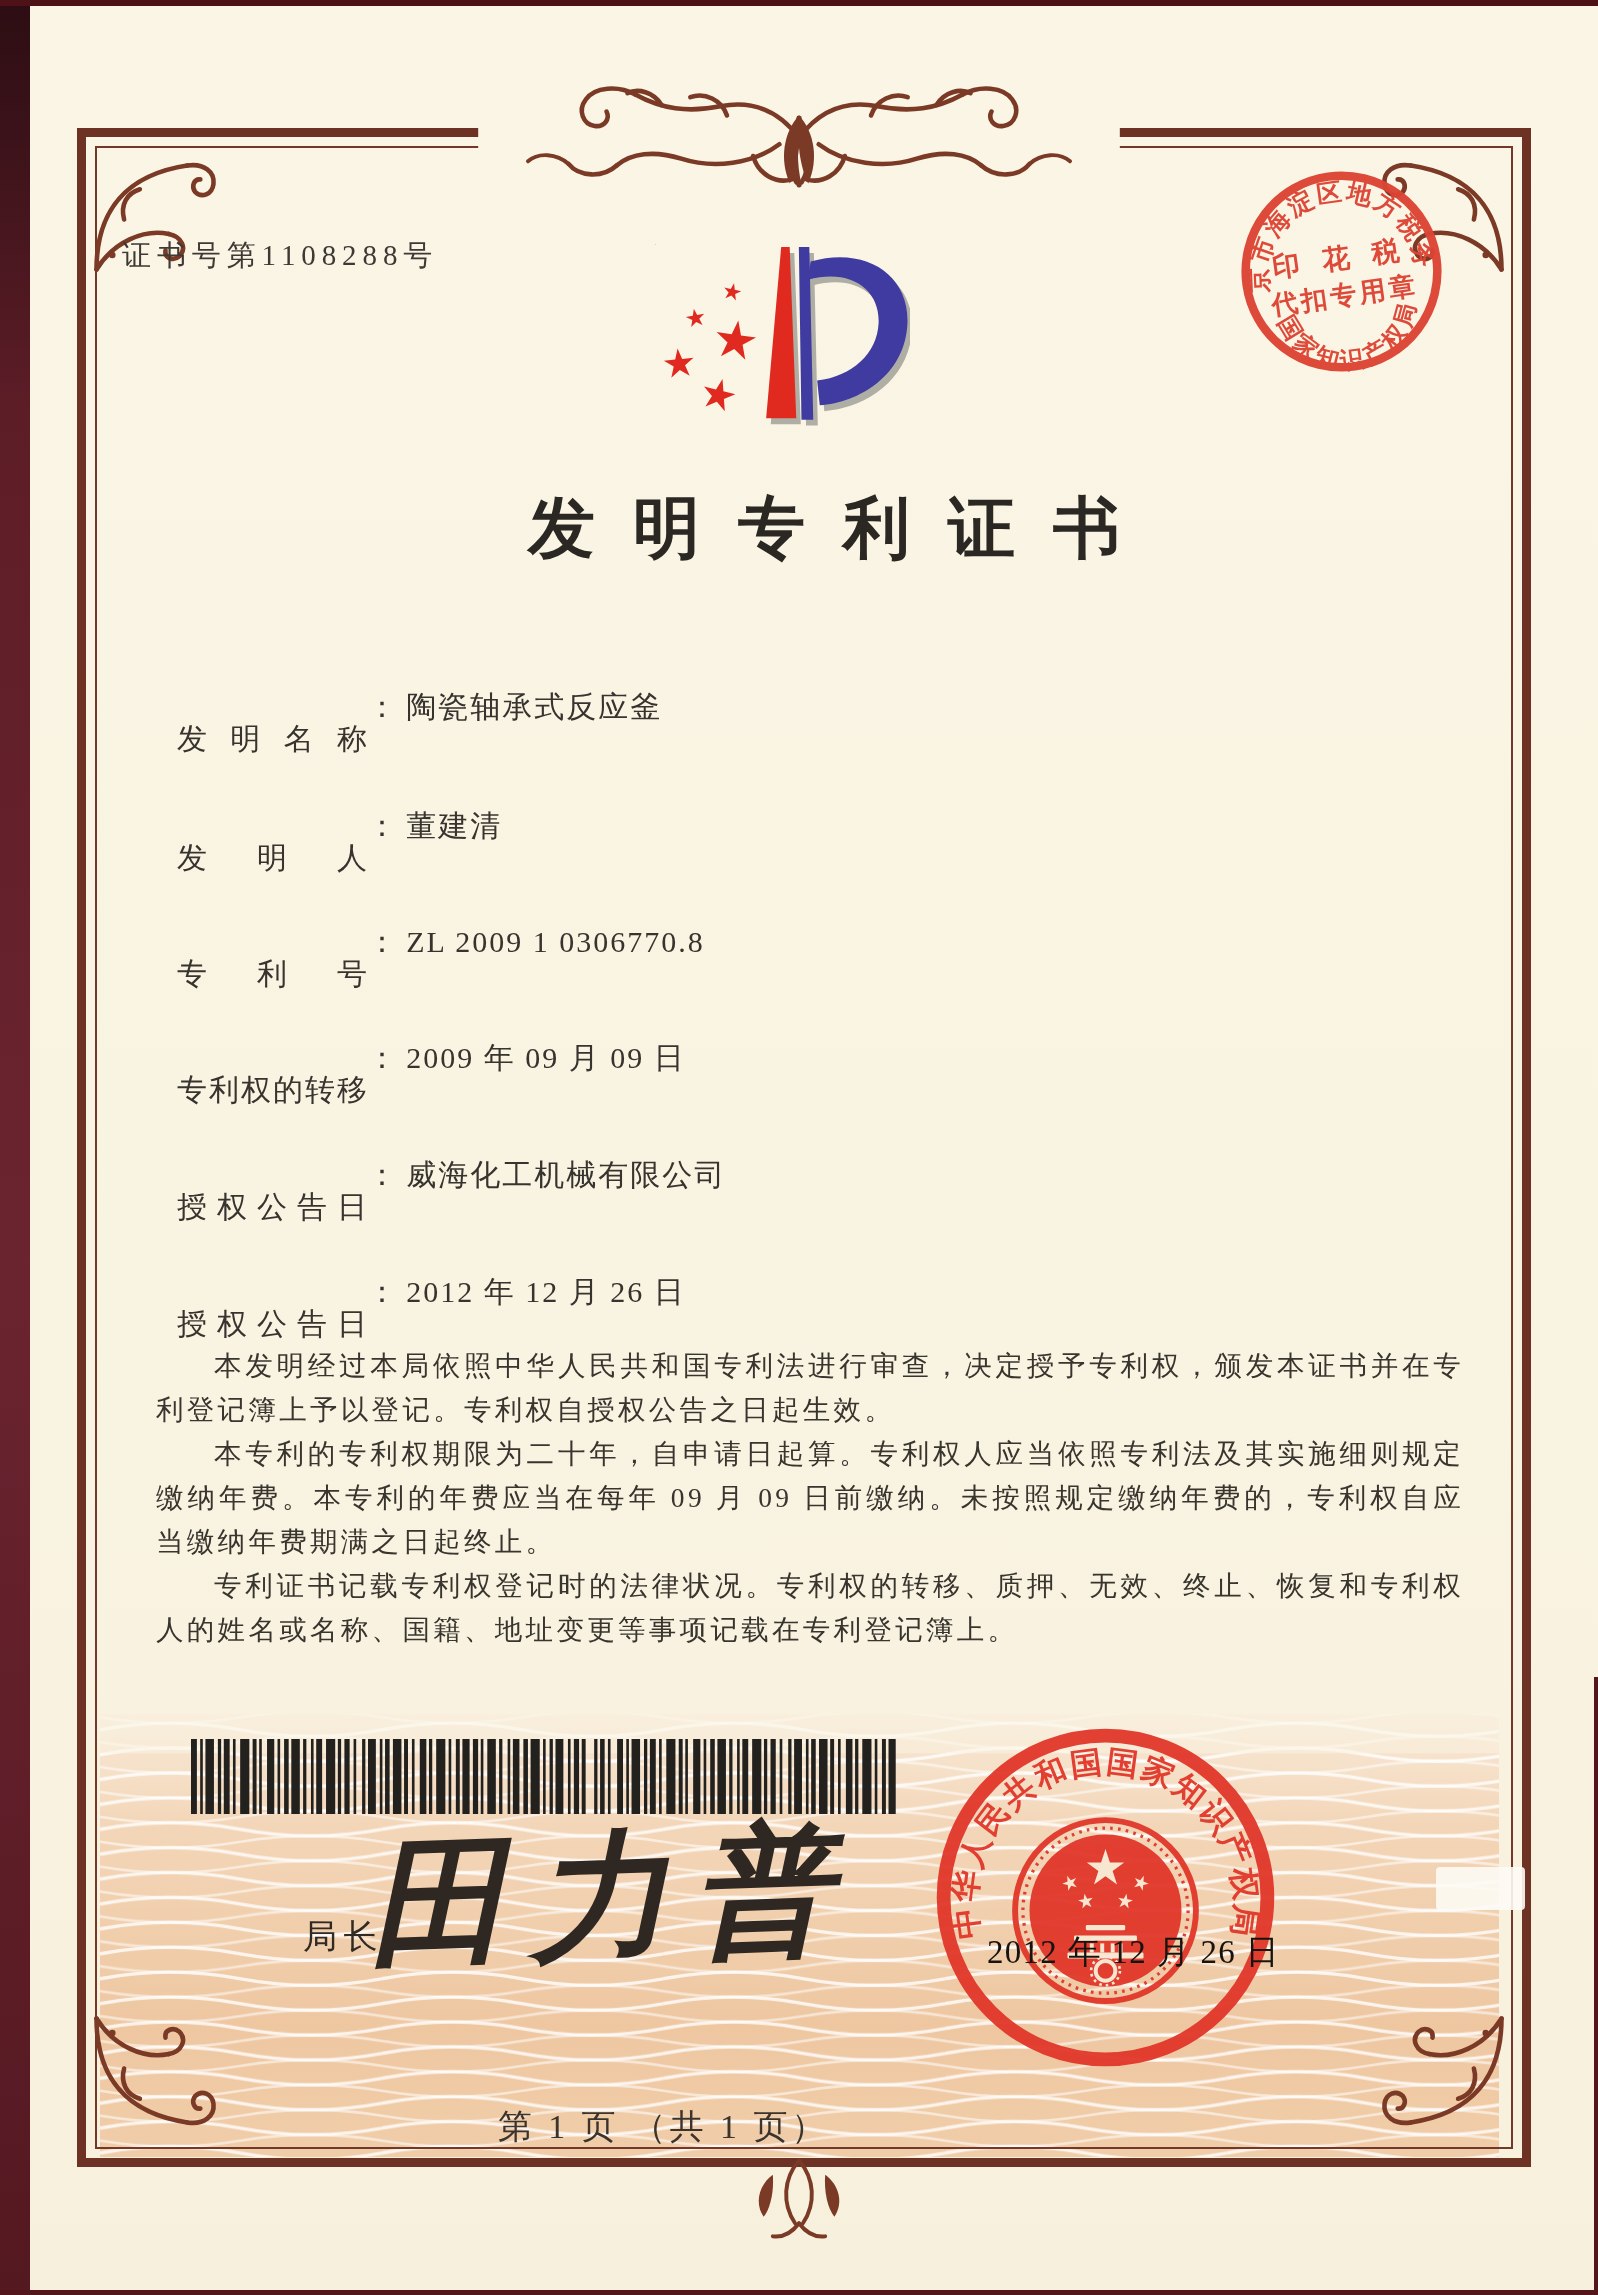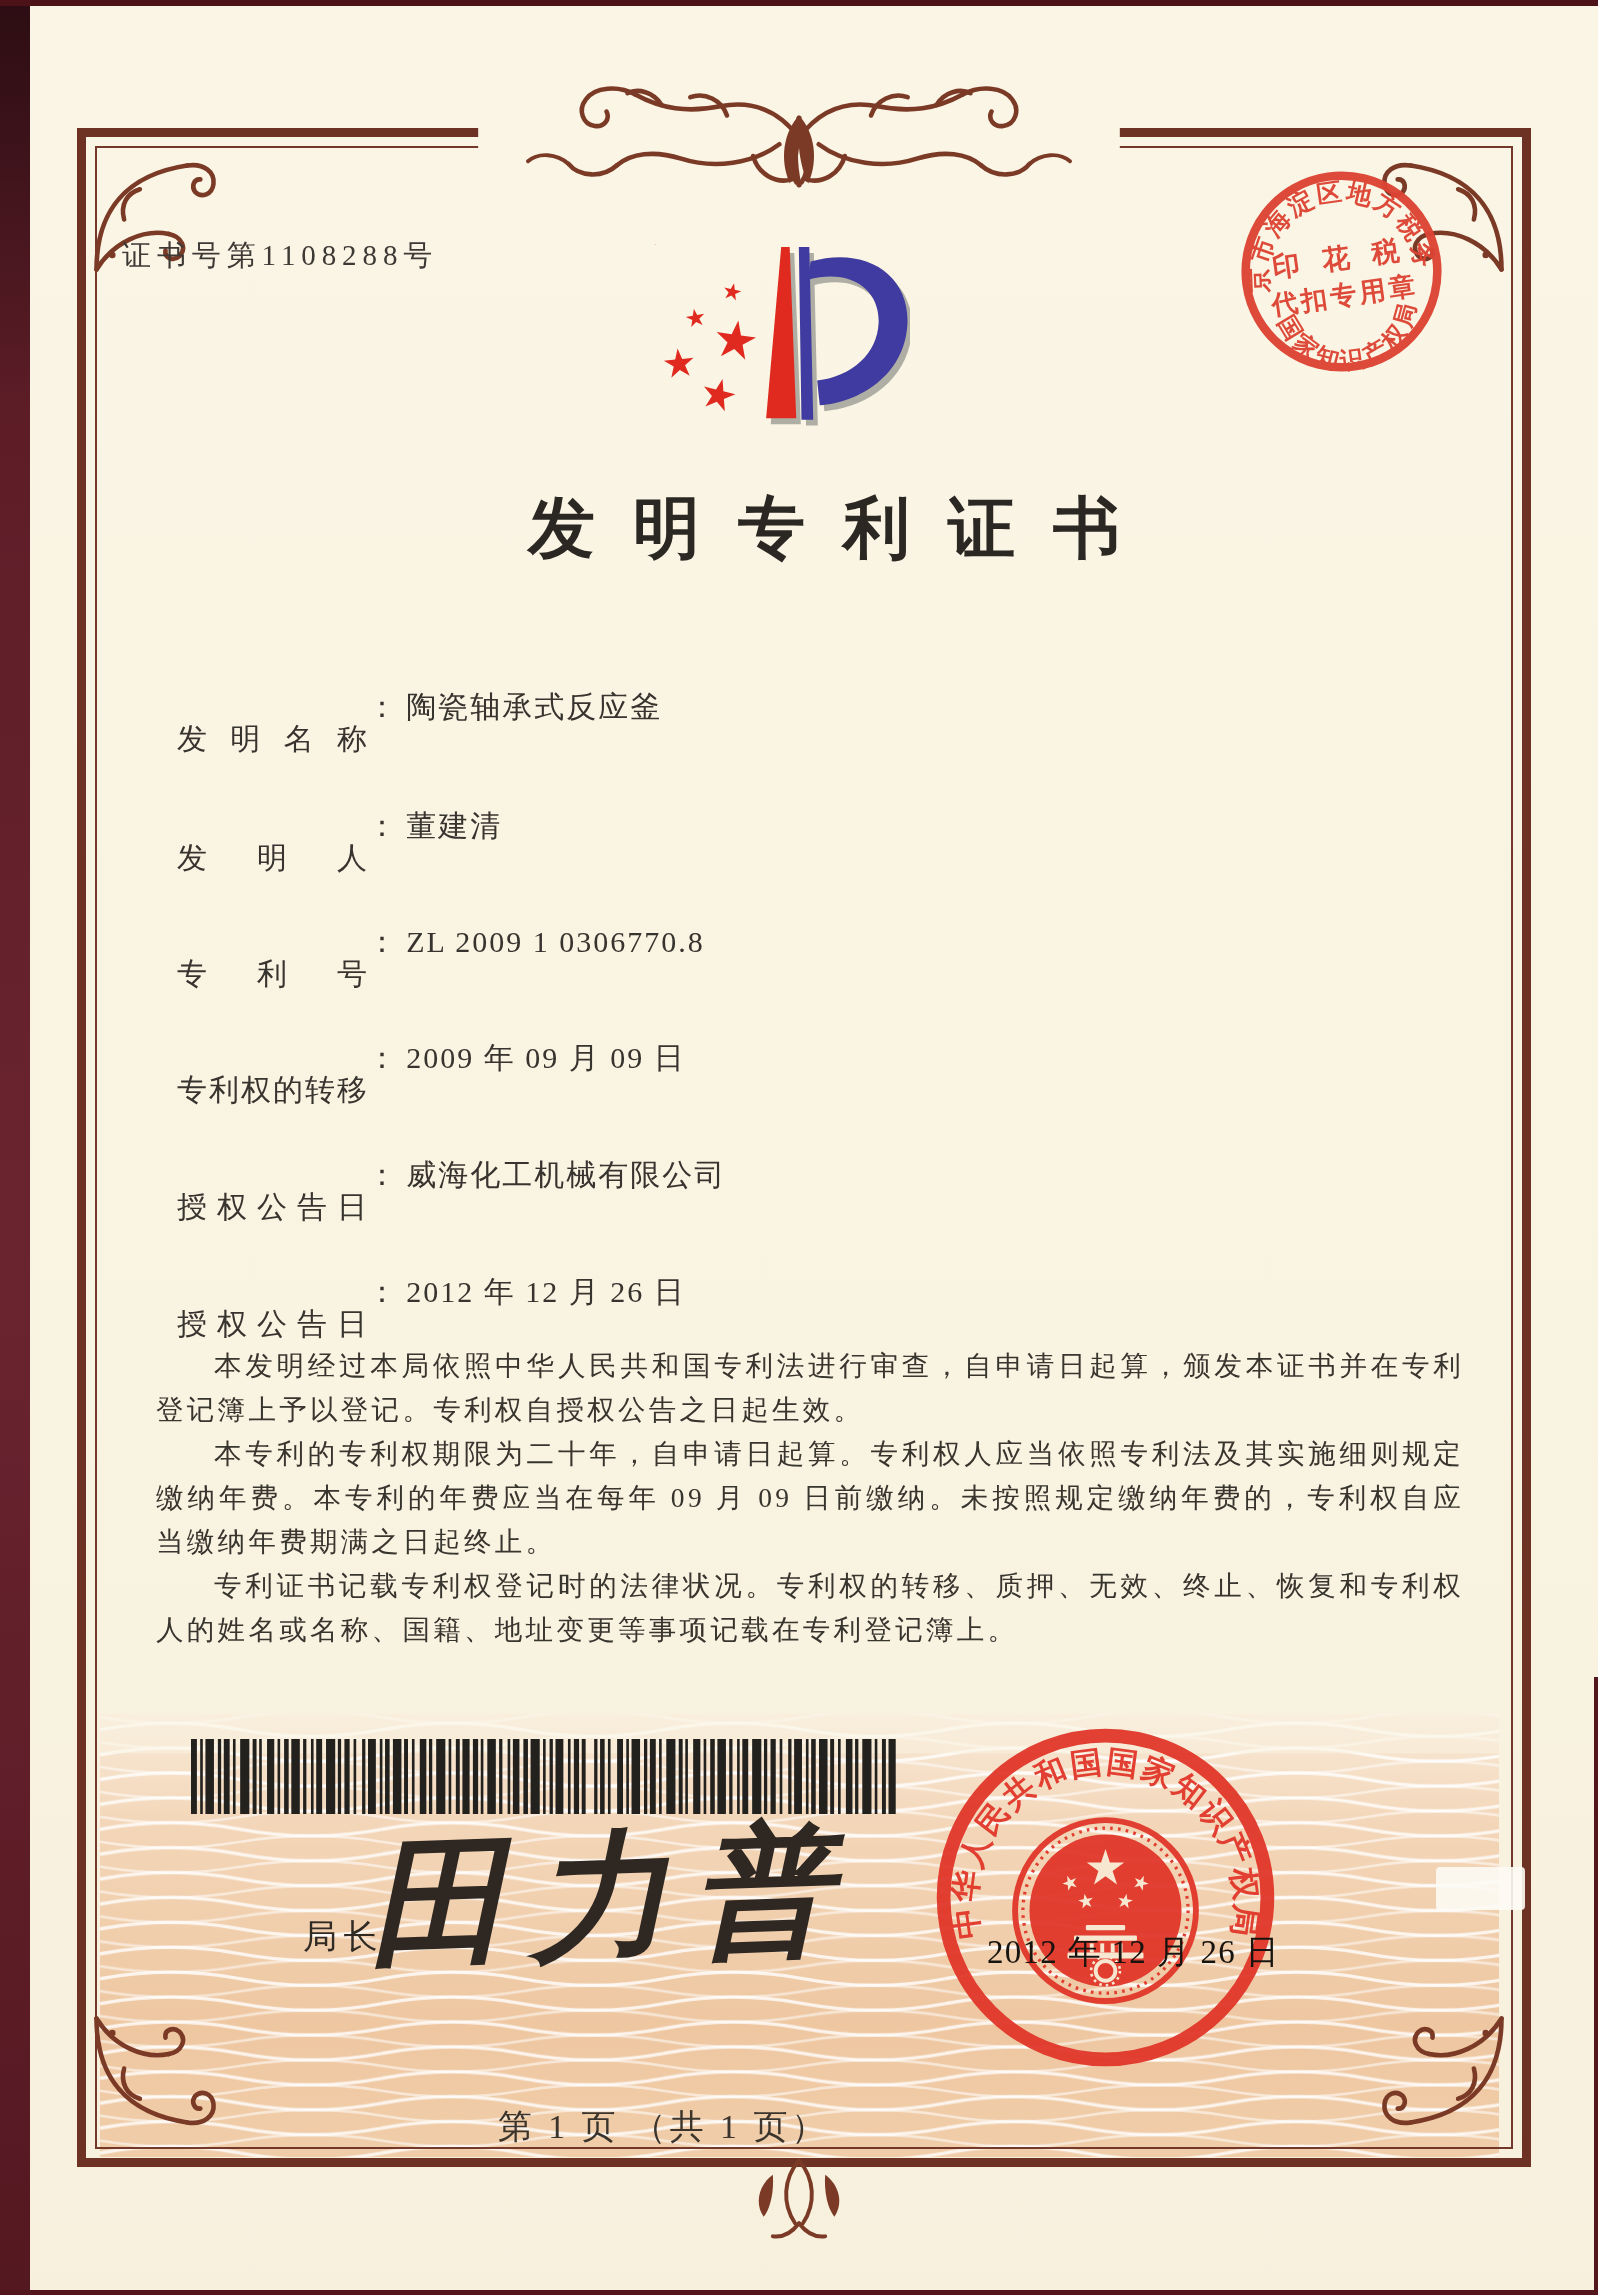--- a/index.html
+++ b/index.html
@@ -193,21 +193,21 @@
     <span class="lab">专利权的转移</span><span class="colon">：</span><span class="val">2009 年 09 月 09 日</span>
   </div>
   <div class="abs row" style="top:1155px">
     <span class="lab">授权公告日</span><span class="colon">：</span><span class="val">威海化工机械有限公司</span>
   </div>
   <div class="abs row" style="top:1272px">
     <span class="lab">授权公告日</span><span class="colon">：</span><span class="val">2012 年 12 月 26 日</span>
   </div>
 
   <div class="abs body-text">
-    <p>本发明经过本局依照中华人民共和国专利法进行审查，自申请日起算，颁发本证书并在专利登记簿上予以登记。专利权自授权公告之日起生效。</p>
+    <p>本发明经过本局依照中华人民共和国专利法进行审查，决定授予专利权，颁发本证书并在专利登记簿上予以登记。专利权自授权公告之日起生效。</p>
     <p>本专利的专利权期限为二十年，自申请日起算。专利权人应当依照专利法及其实施细则规定缴纳年费。本专利的年费应当在每年 09 月 09 日前缴纳。未按照规定缴纳年费的，专利权自应当缴纳年费期满之日起终止。</p>
     <p>专利证书记载专利权登记时的法律状况。专利权的转移、质押、无效、终止、恢复和专利权人的姓名或名称、国籍、地址变更等事项记载在专利登记簿上。</p>
   </div>
 
   <svg class="abs barcode" viewBox="0 0 1080 114" preserveAspectRatio="none" xmlns="http://www.w3.org/2000/svg">
     <path d="M0 57 H 1080" stroke="#23211e" stroke-width="114" stroke-dasharray="9 5 4 4 13 6 5 4 9 5 4 7 14 5 6 4 4 8 11 5 4 6 7 4 13 5 5 7 4 4 9 6 14 4 5 5 8 6 4 9 5 4 12 6 4 4 7 5 13 4 6 6 4 8 10 4 5 6 14 5 4 7 6 4 11 5 8 4 4 6 13 5 5 8 4 4 10 6 7 4 14 5 4 6 5 4 12 7 4 5 8 4 6 13 5 4 7 5 4 10"></path>
   </svg>
 
   <div class="abs sig-label">局长</div>
   <div class="abs sig-name">田力普</div>

